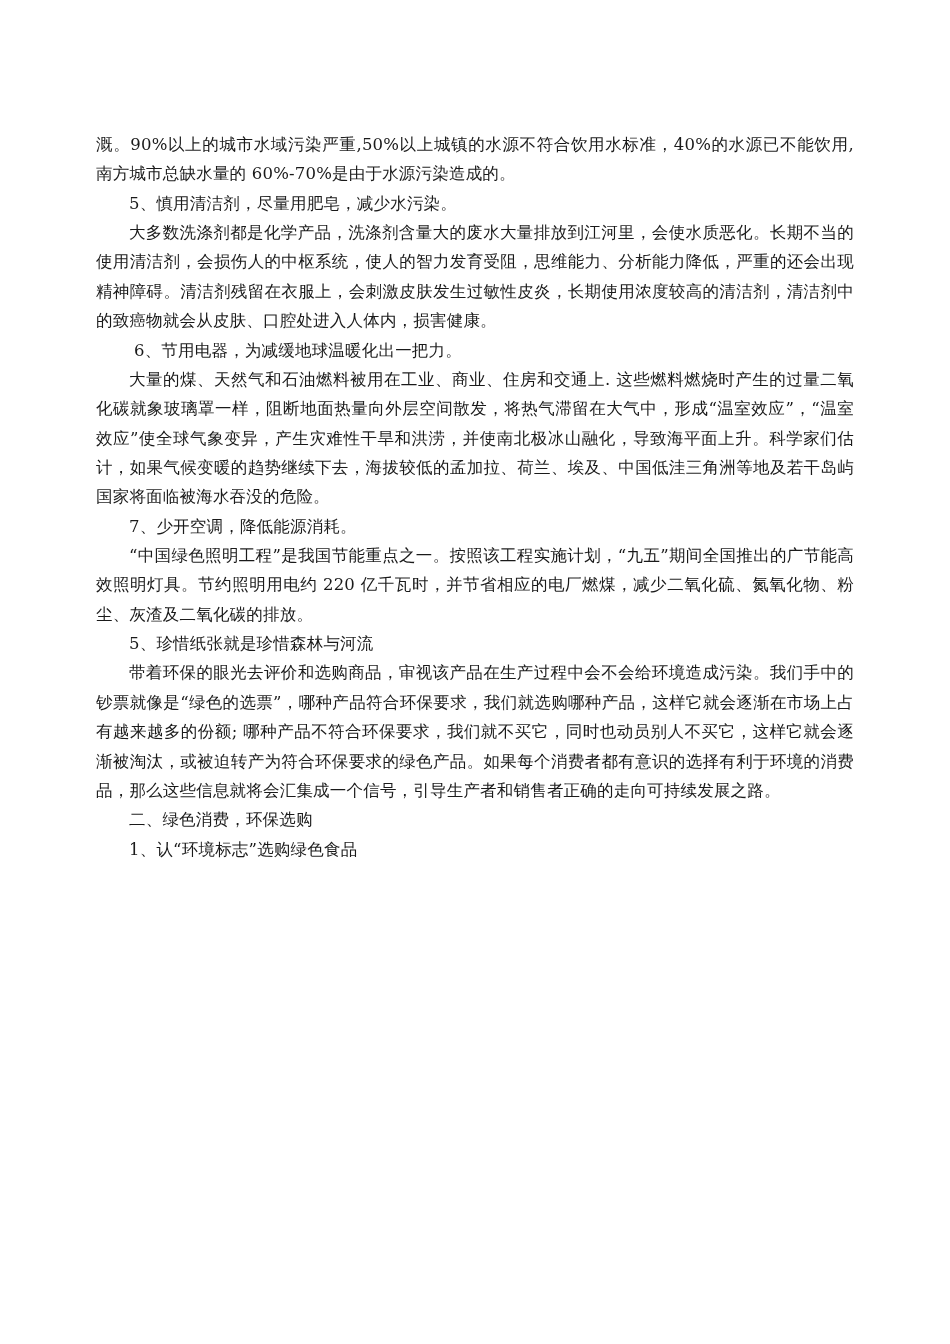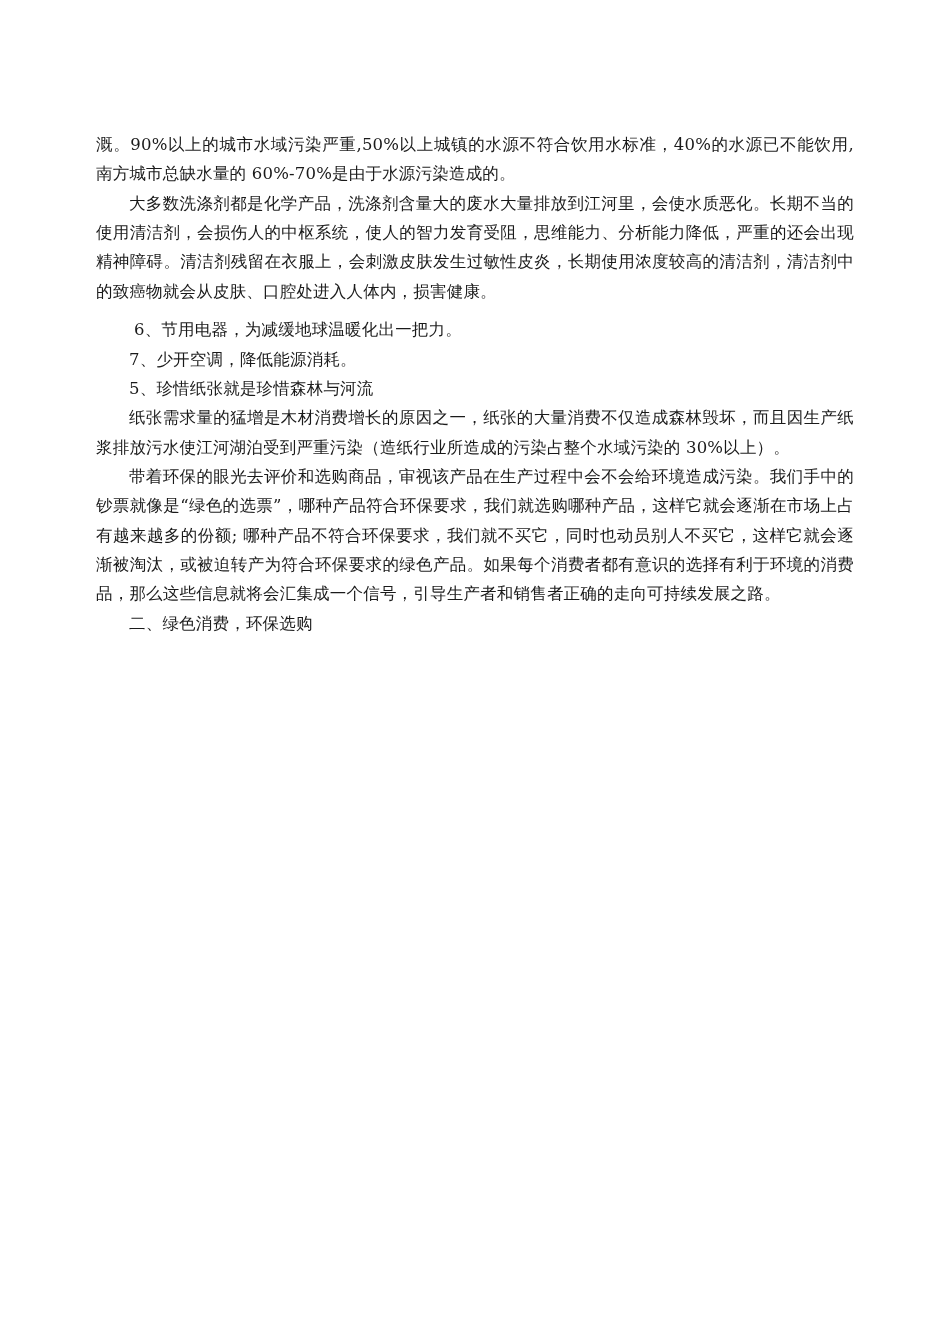--- a/index.html
+++ b/index.html
@@ -31,30 +31,32 @@
   p.para {
     margin: 0;
     text-indent: 2em;
     white-space: normal;
   }
   p.para.noindent {
     text-indent: 0;
   }
   p.para.indent-wide {
     text-indent: 2.3em;
-    margin-top: 9px;
   }
 </style>
 </head>
 <body>
 
 <div class="page">
   <div class="doc-body">
     <p class="para noindent">溉。90%以上的城市水域污染严重,50%以上城镇的水源不符合饮用水标准，40%的水源已不能饮用, 南方城市总缺水量的 60%-70%是由于水源污染造成的。</p>
+    <p class="para">5、慎用清洁剂，尽量用肥皂，减少水污染。</p>
     <p class="para">大多数洗涤剂都是化学产品，洗涤剂含量大的废水大量排放到江河里，会使水质恶化。长期不当的使用清洁剂，会损伤人的中枢系统，使人的智力发育受阻，思维能力、分析能力降低，严重的还会出现精神障碍。清洁剂残留在衣服上，会刺激皮肤发生过敏性皮炎，长期使用浓度较高的清洁剂，清洁剂中的致癌物就会从皮肤、口腔处进入人体内，损害健康。</p>
     <p class="para indent-wide">6、节用电器，为减缓地球温暖化出一把力。</p>
+    <p class="para">大量的煤、天然气和石油燃料被用在工业、商业、住房和交通上. 这些燃料燃烧时产生的过量二氧化碳就象玻璃罩一样，阻断地面热量向外层空间散发，将热气滞留在大气中，形成“温室效应”，“温室效应”使全球气象变异，产生灾难性干旱和洪涝，并使南北极冰山融化，导致海平面上升。科学家们估计，如果气候变暖的趋势继续下去，海拔较低的孟加拉、荷兰、埃及、中国低洼三角洲等地及若干岛屿国家将面临被海水吞没的危险。</p>
     <p class="para">7、少开空调，降低能源消耗。</p>
+    <p class="para">“中国绿色照明工程”是我国节能重点之一。按照该工程实施计划，“九五”期间全国推出的广节能高效照明灯具。节约照明用电约 220 亿千瓦时，并节省相应的电厂燃煤，减少二氧化硫、氮氧化物、粉尘、灰渣及二氧化碳的排放。</p>
     <p class="para">5、珍惜纸张就是珍惜森林与河流</p>
-    <p class="para">纸张需求量的猛增是木材消费增长的原因之一，纸张的大量消费不仅造成森林毁坏，而且因生产纸浆排放污水使江河湖泊受到严重污染（造纸行业所造成的污染占整个水域污染的 30%以上）。</p>
     <p class="para">带着环保的眼光去评价和选购商品，审视该产品在生产过程中会不会给环境造成污染。我们手中的钞票就像是“绿色的选票”，哪种产品符合环保要求，我们就选购哪种产品，这样它就会逐渐在市场上占有越来越多的份额; 哪种产品不符合环保要求，我们就不买它，同时也动员别人不买它，这样它就会逐渐被淘汰，或被迫转产为符合环保要求的绿色产品。如果每个消费者都有意识的选择有利于环境的消费品，那么这些信息就将会汇集成一个信号，引导生产者和销售者正确的走向可持续发展之路。</p>
     <p class="para">二、绿色消费，环保选购</p>
+    <p class="para">1、认“环境标志”选购绿色食品</p>
   </div>
 </div>
 
 </body></html>

